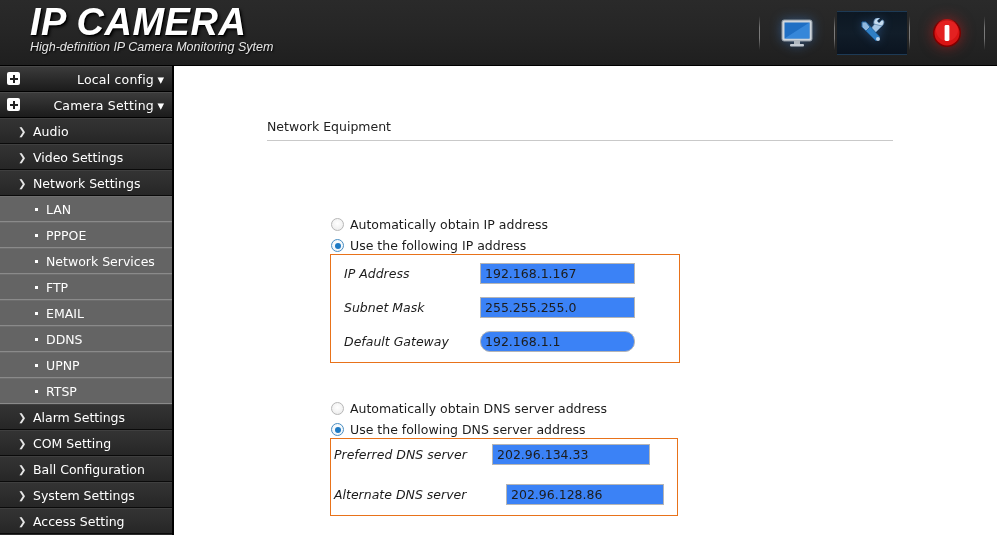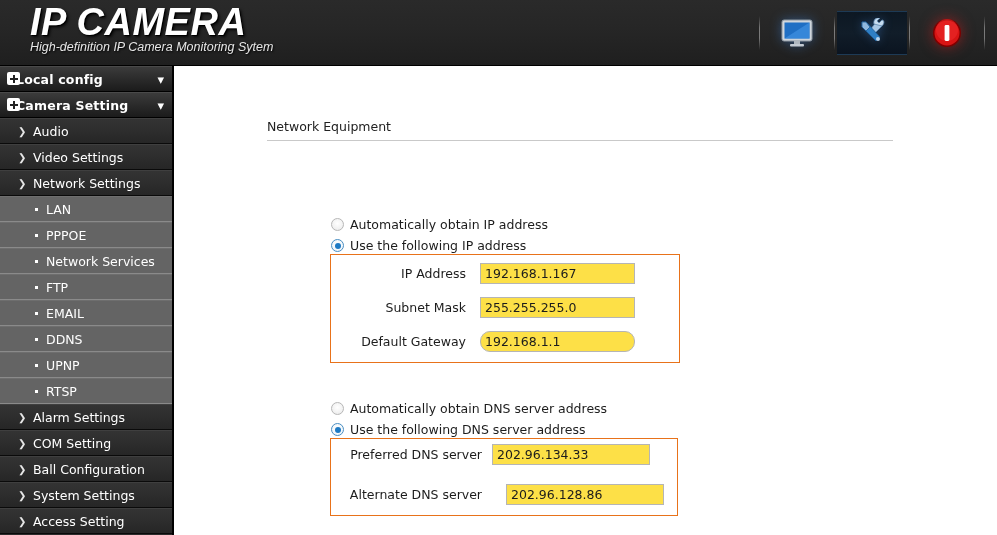--- a/index.html
+++ b/index.html
@@ -131,25 +131,24 @@
     background: #222;
   }
   .nav-group .plusbox::before {
     left: 2.5px; top: 5.5px; width: 8px; height: 2px;
   }
   .nav-group .plusbox::after {
     left: 5.5px; top: 2.5px; width: 2px; height: 8px;
   }
   .nav-group .gl {
     flex: 1;
-    text-align: left;
+    text-align: right;
     padding-left: 16px;
     padding-right: 18px;
     letter-spacing: 0.2px;
-    font-weight: bold;
   }
   .nav-group .chev {
     position: absolute;
     right: 8px;
     top: 4px;
     color: #fff;
     font-size: 13px;
     line-height: 17px;
   }
 
@@ -267,31 +266,32 @@
   }
 
   .field-row {
     position: absolute;
     display: flex;
     align-items: center;
   }
   .field-label {
     font-size: 12.5px;
     color: #1c1c1c;
-    text-align: right;
-    white-space: nowrap;
+    text-align: left;
+    white-space: nowrap;
+    font-style: italic;
   }
   .field-label.wrap {
     white-space: normal;
     line-height: 15px;
   }
   .text-input {
     box-sizing: border-box;
     border: 1px solid #b5b5b5;
-    background: #fde047;
+    background: #3b82f6;
     font-family: "DejaVu Sans", "Liberation Sans", sans-serif;
     font-size: 12.5px;
     color: #1c1c1c;
     padding: 0 4px;
     height: 21px;
     line-height: 19px;
     outline: none;
   }
 </style>
 </head>

